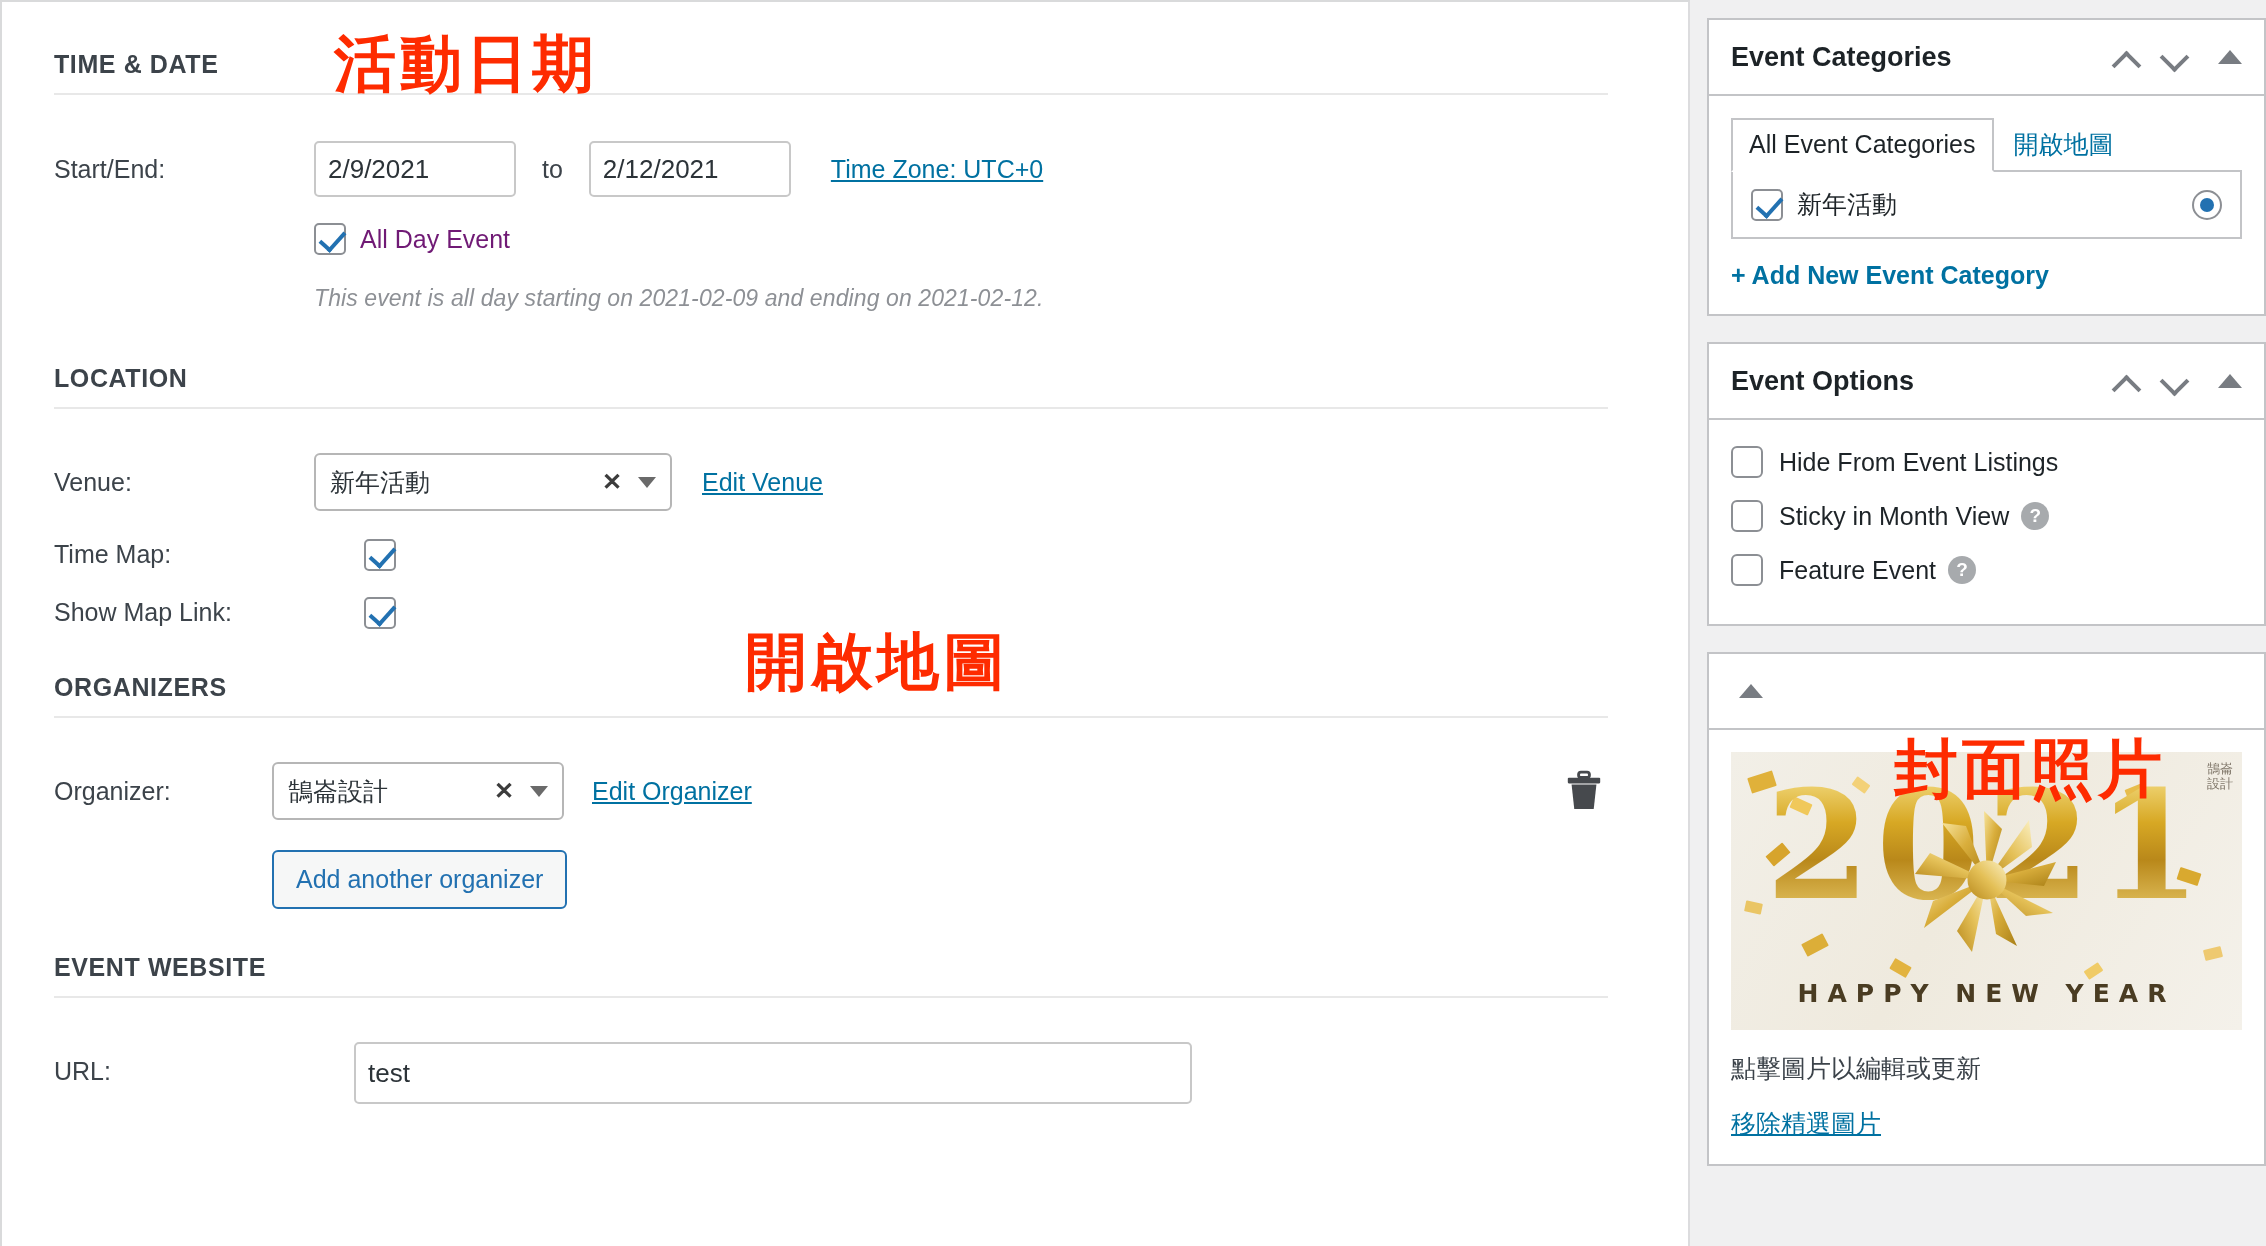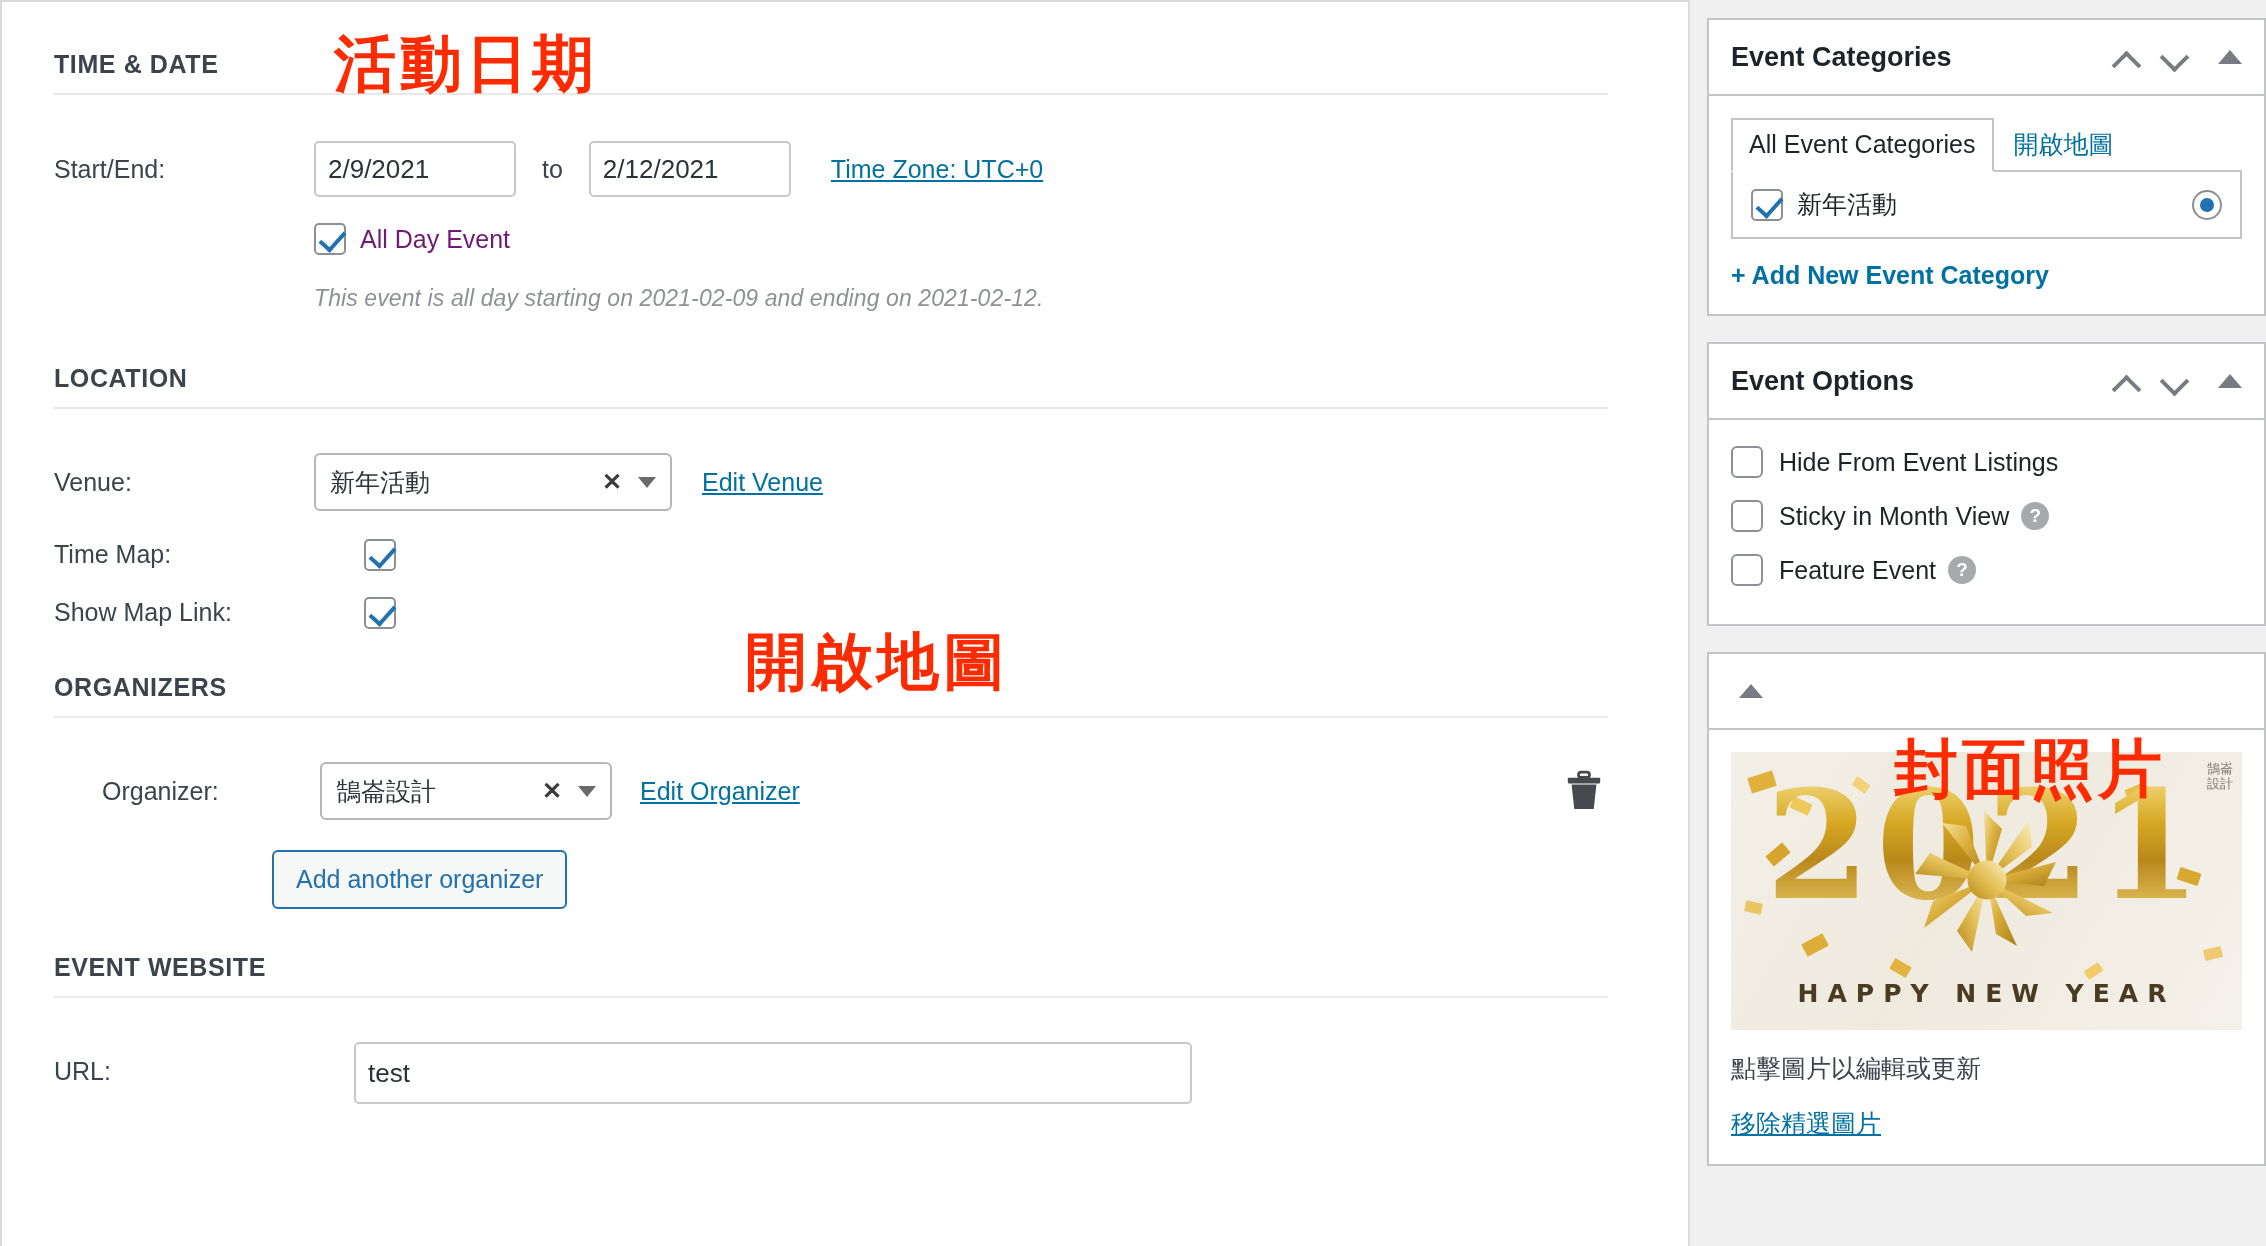--- a/index.html
+++ b/index.html
@@ -445,21 +445,21 @@
       <div class="row" style="margin-top:26px;">
         <div class="lbl">Show Map Link:</div>
         <div class="fieldcol" style="padding-left:50px;">
           <span class="cb checked"></span>
         </div>
       </div>
 
       <div class="section-head" style="padding-top:44px;">ORGANIZERS</div>
       <hr class="section-rule">
 
-      <div class="row" style="margin-top:44px;margin-left:48px;">
+      <div class="row" style="margin-top:44px;">
         <div class="lbl" style="line-height:58px;">Organizer:</div>
         <div class="fieldcol" style="display:flex;align-items:center;">
           <div class="sel" style="width:292px;margin-left:-42px;">
             <span class="val">鵠崙設計</span>
             <span class="clear">✕</span>
             <span class="caret"></span>
           </div>
           <a class="link" style="margin-left:28px;">Edit Organizer</a>
 
           <span style="flex:1 1 auto;"></span>

